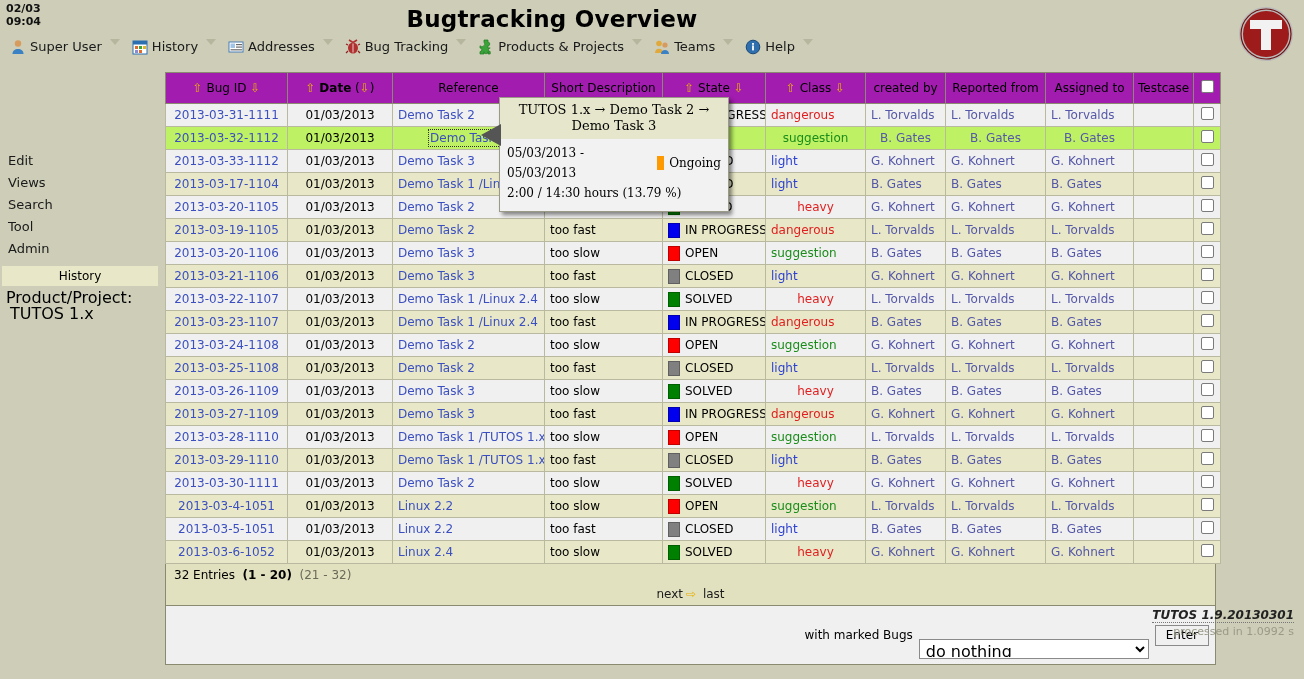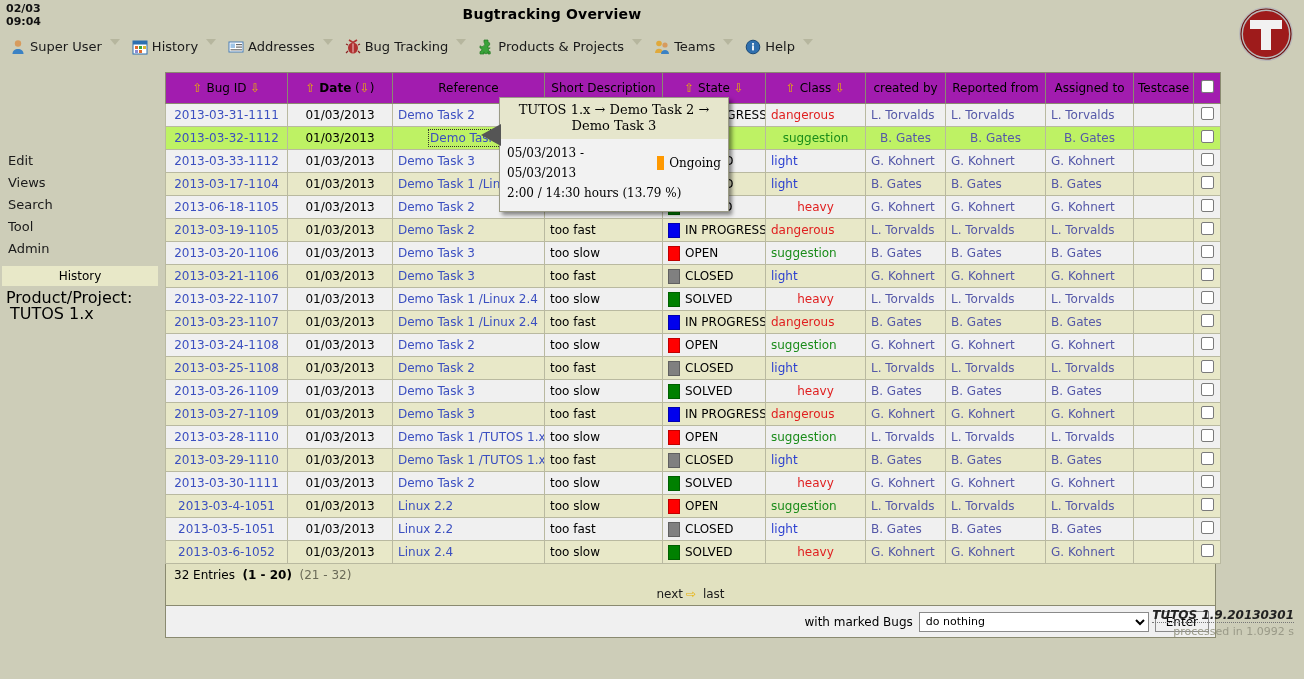--- a/index.html
+++ b/index.html
@@ -7,21 +7,21 @@
     width:1304px;height:679px;
     background:#cdcdb8;
     font-family:"DejaVu Sans","Liberation Sans",sans-serif;
     font-size:12px;color:#000;
     overflow:hidden;position:relative;
   }
   
   #topbar{position:absolute;left:0;top:0;width:1304px;height:68px;}
   #clock{position:absolute;left:6px;top:2px;font-size:11px;line-height:13px;font-weight:bold;color:#111;}
   #clock div{white-space:pre;}
-  #apptitle{position:absolute;left:0;top:6px;width:1104px;text-align:center;font-size:14px;font-weight:bold;letter-spacing:.2px;}
+  #apptitle{position:absolute;left:0;top:6px;width:1104px;text-align:center;font-size:23px;font-weight:bold;letter-spacing:.2px;}
   #logo{position:absolute;right:10px;top:6px;width:56px;height:56px;}
   
   #menubar{position:absolute;left:0;top:38px;height:24px;display:flex;align-items:center;padding-left:8px;}
   .menuitem{display:flex;align-items:flex-start;height:22px;margin-right:6px;padding:0 2px;cursor:default;}
   .menuitem .mlabel{font-size:13px;color:#1a1a1a;margin:0 4px;}
   .micon{width:16px;height:16px;display:inline-block;position:relative;flex:0 0 16px;}
   .caret{width:0;height:0;border-left:5px solid transparent;border-right:5px solid transparent;border-top:6px solid #b6b69e;margin-left:4px;margin-right:2px;}
   
   #leftnav{position:absolute;left:0;top:150px;width:160px;}
   .navlink{font-size:13px;color:#1a1a1a;padding:1px 8px;line-height:20px;cursor:pointer;}
@@ -62,22 +62,22 @@
   #entriesbar{border:1px solid #8a8a70;border-top:none;background:#e1e1c0;width:1051px;padding:4px 8px 4px 8px;box-sizing:border-box;}
   #entriesline{font-size:12px;}
   #entriesline b{font-weight:bold;}
   .muted{color:#6a6a58;}
   #pager{text-align:center;margin-top:5px;font-size:12px;}
   #pager .pg{color:#1a1a1a;margin:0 3px;cursor:pointer;}
   #actionbar{border:1px solid #8a8a70;border-top:none;background:#f0f0f0;width:1051px;box-sizing:border-box;
              padding:5px 6px;display:flex;justify-content:flex-end;align-items:center;gap:6px;}
   #markedlabel{font-size:12px;}
   select.fakesel{
-    font-family:"DejaVu Sans","Liberation Sans",sans-serif;font-size:11px;
-    width:230px;height:20px;border:1px solid #8a8a8a;background:#fff;padding:1px 2px;
+    font-family:"DejaVu Sans","Liberation Sans",sans-serif;font-size:16px;
+    width:230px;height:20px;border:1px solid #8a8a8a;background:#fff;padding:1px 2px;margin-top:28px;
   }
   button.enterbtn{
     font-family:"DejaVu Sans","Liberation Sans",sans-serif;font-size:12px;
     background:#f0f0f0;border:1px solid #8a8a8a;padding:2px 10px;height:21px;cursor:pointer;
   }
   #versionbox{position:absolute;right:10px;top:608px;text-align:right;}
   #verline{font-weight:bold;font-style:italic;font-size:12px;color:#222;border-bottom:1px dotted #777;display:inline-block;}
   #procline{font-size:11px;color:#9a9a88;margin-top:2px;}
   
   #tooltip{
@@ -332,21 +332,21 @@
             </span>
           </td>
           <td class="cclass cls-light"><span>light</span></td>
           <td class="cuser">B. Gates</td>
           <td class="cuser">B. Gates</td>
           <td class="cuser">B. Gates</td>
           <td class="ctest"></td>
           <td class="ccheck"><span class="cbox"></span></td>
         </tr>
         <tr class="r-odd">
-          <td class="cid"><span>2013-06-18-1105</span></td>
+          <td class="cid"><span>2013-03-20-1105</span></td>
           <td class="cdate">01/03/2013</td>
           <td class="cref"><a href="#">Demo Task 2</a></td>
           <td class="cdesc">too slow</td>
           <td class="cstate">
             <span class="statecell">
               <span class="swatch" style="background:#008000"></span>
               <span>SOLVED</span>
             </span>
           </td>
           <td class="cclass cls-heavy"><span>heavy</span></td>

